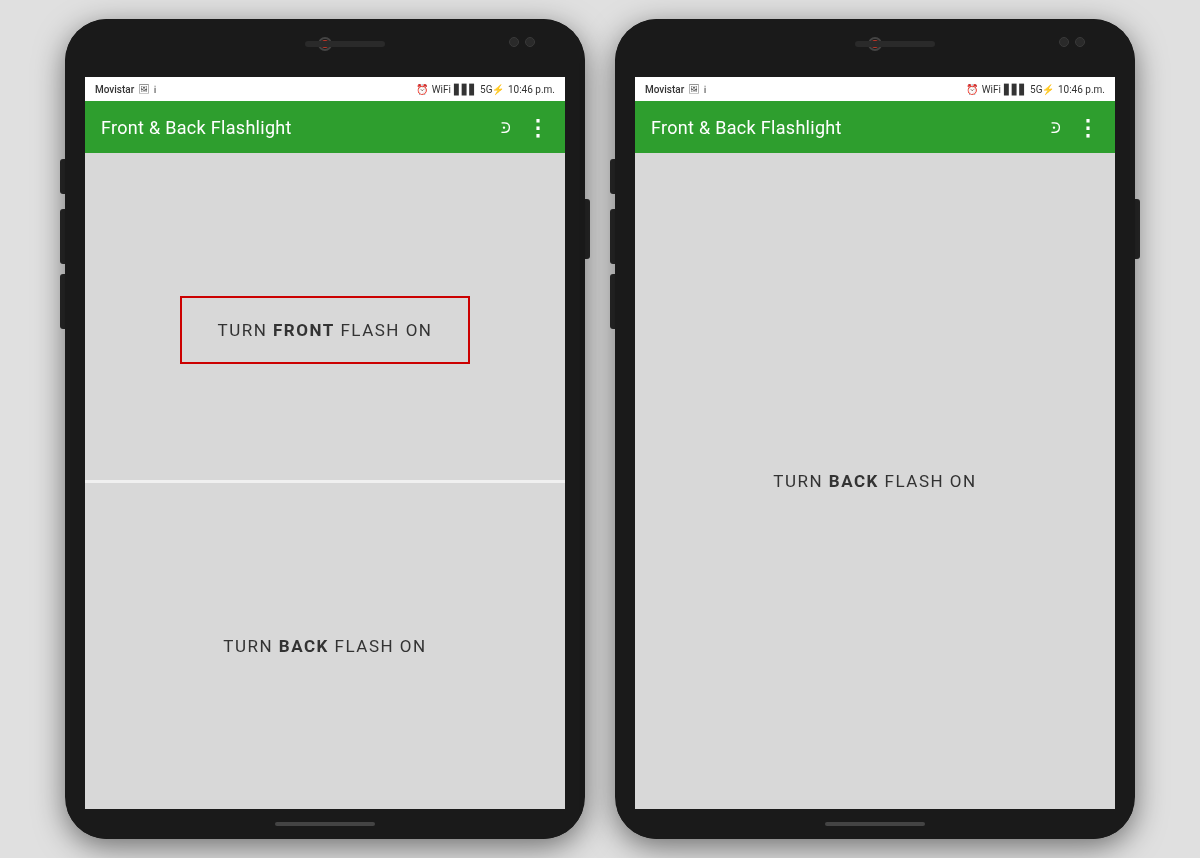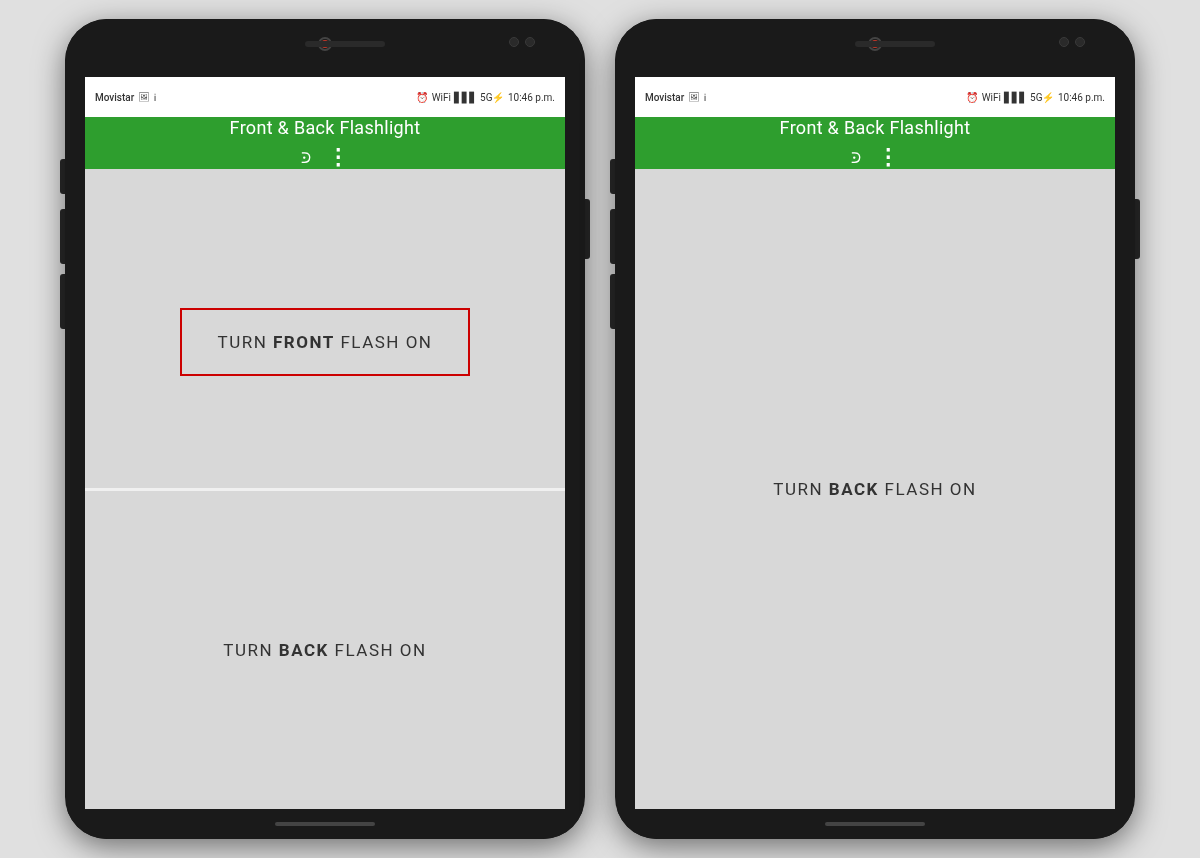--- a/index.html
+++ b/index.html
@@ -115,21 +115,21 @@
       width: 480px;
       flex: 1;
       background: #fff;
       display: flex;
       flex-direction: column;
       overflow: hidden;
     }
 
     
     .status-bar {
-      height: 40px;
+      height: 24px;
       background: #fff;
       display: flex;
       align-items: center;
       justify-content: space-between;
       padding: 0 10px;
       font-size: 10px;
       color: #333;
     }
 
     .status-left {
@@ -149,21 +149,20 @@
 
     
     .app-bar {
       height: 52px;
       background: #2e9e2e;
       display: flex;
       align-items: center;
       justify-content: space-between;
       padding: 0 16px;
       flex-shrink: 0;
-      flex-direction: column;
     }
 
     .app-title {
       color: #fff;
       font-size: 18px;
       font-weight: 400;
       letter-spacing: 0.3px;
     }
 
     .app-bar-icons {

